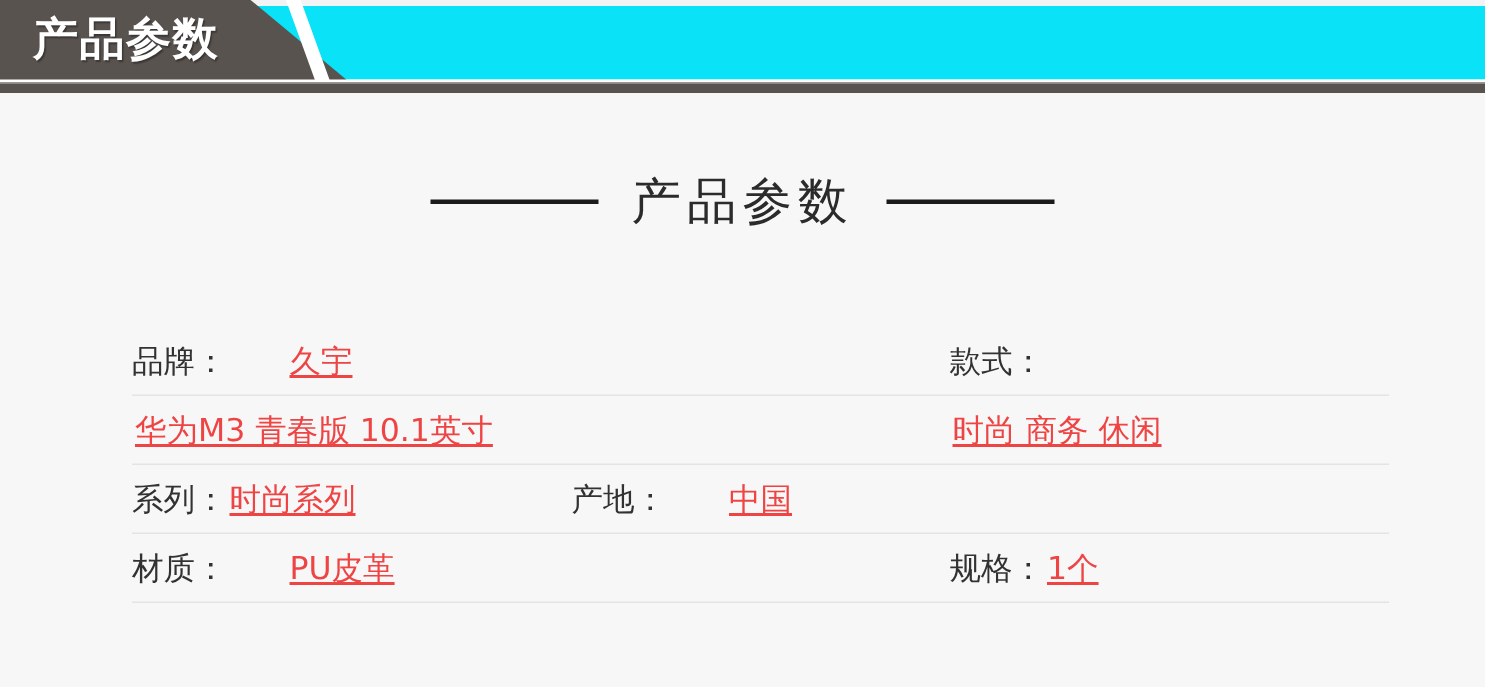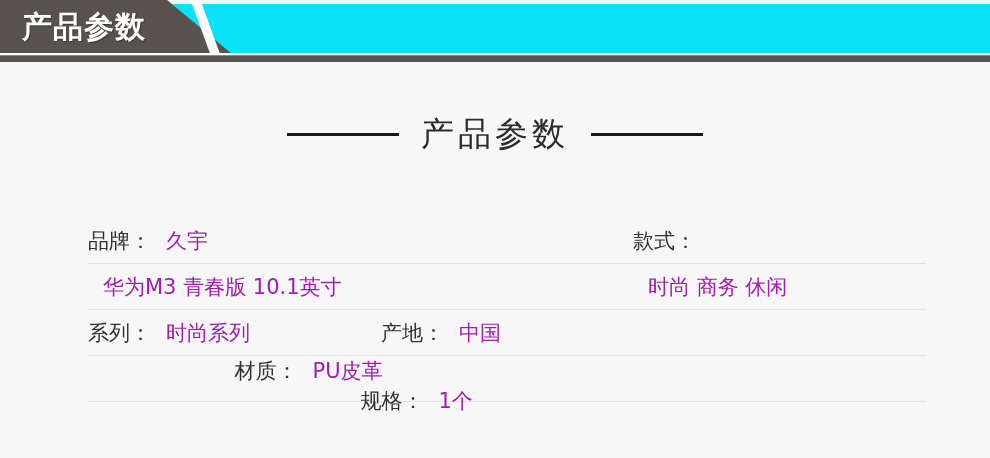--- a/index.html
+++ b/index.html
@@ -135,43 +135,44 @@
     width: 838px;
   }
   .spec-row {
     display: flex;
     height: 45px;
     align-items: center;
     border-bottom: 1px solid #e4e4e4;
   }
   .spec-row.last {
     border-bottom: 1px solid #e4e4e4;
-    flex-direction: column;
   }
   .spec-cell {
     display: flex;
     align-items: center;
     font-size: 21px;
     color: #323232;
     white-space: nowrap;
     line-height: 30px;
   }
   .spec-cell-left {
     width: 545px;
+    gap: 40px;
   }
   .spec-cell-right {
     width: 293px;
     align-items: center;
   }
   .spec-label {
     color: #323232;
   }
   .spec-value {
-    color: #a21caf;
-    margin-left: 15px;
+    color: #ef4444;
+    margin-left: 2px;
+    text-decoration: underline;
   }
 </style>
 </head>
 <body>
 
 <div class="banner">
   <div class="banner-topline"></div>
   <div class="banner-cyan"></div>
   <div class="banner-tab"></div>
   <div class="banner-sliver"></div>

